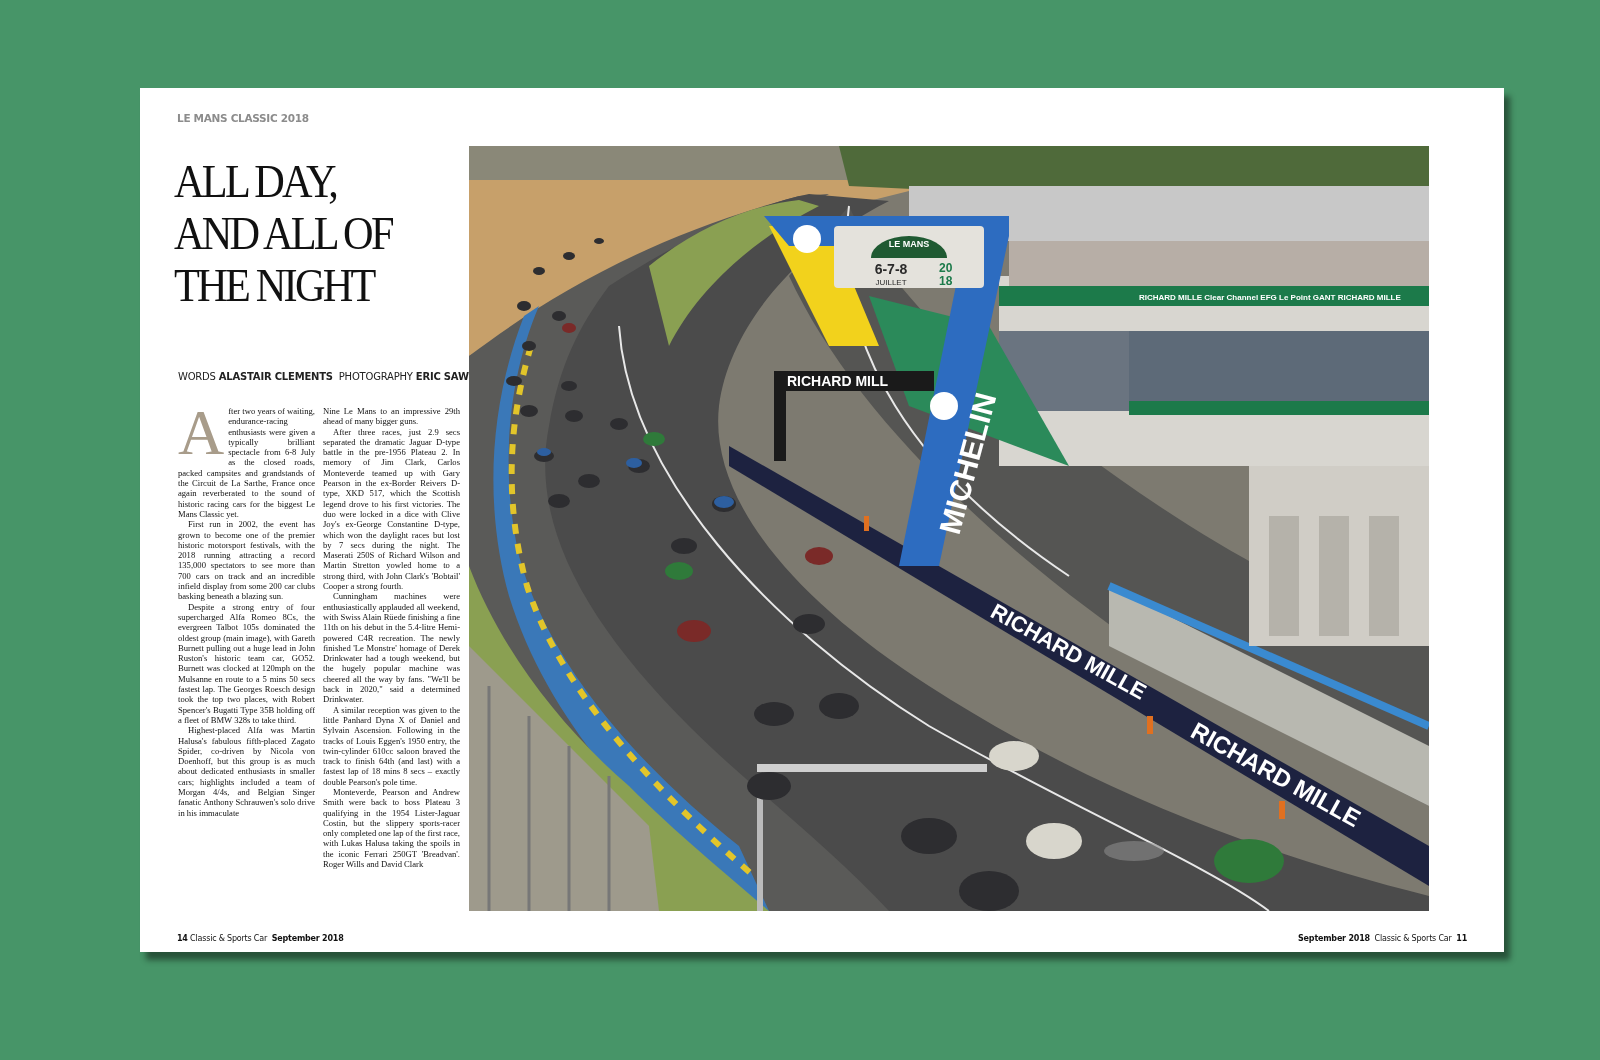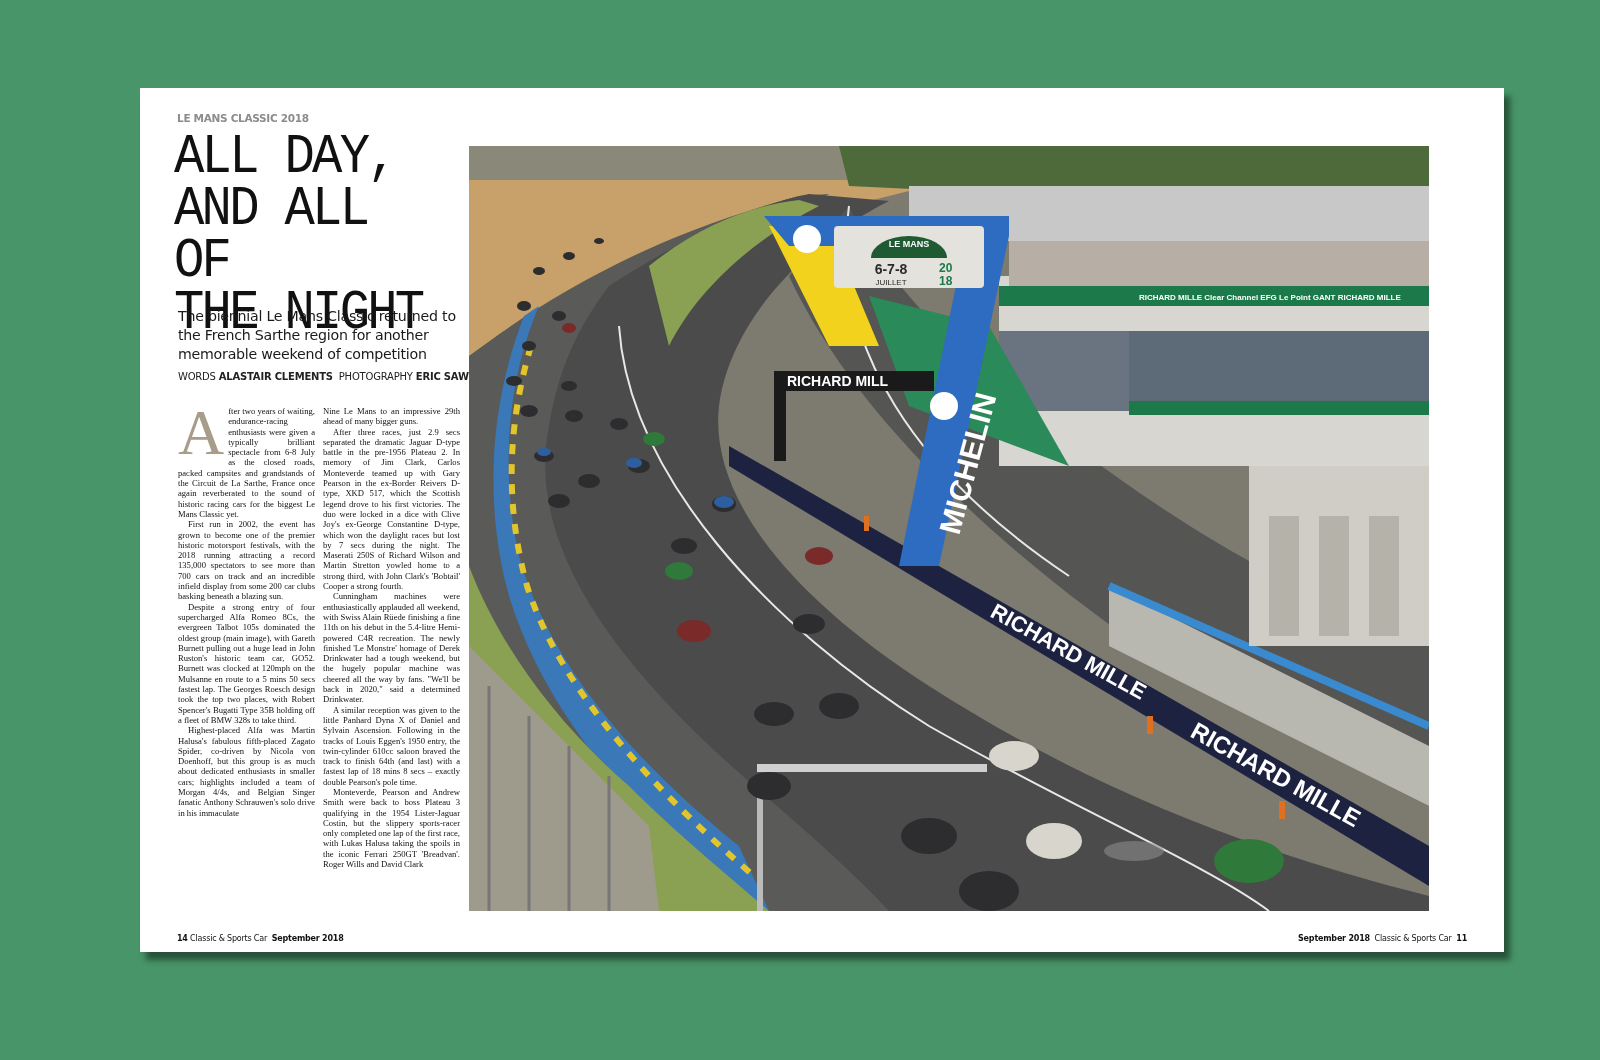--- a/index.html
+++ b/index.html
@@ -11,22 +11,22 @@
     background: #ffffff;
     box-shadow: 6px 8px 6px rgba(0,0,0,0.45);
   }
 
   .kicker {
     position: absolute; left: 37px; top: 24px;
     font-family: "DejaVu Sans", sans-serif; font-weight: bold; font-size: 10.5px;
     color: #8c8c8c; letter-spacing: -0.3px;
   }
   .headline {
-    position: absolute; left: 34px; top: 44px; width: 300px;
-    font-family: Liberation Mono, monospace; font-weight: 200; font-size: 55px;
+    position: absolute; left: 34px; top: 68px; width: 300px;
+    font-family: Liberation Serif, serif; font-weight: 200; font-size: 46px;
     line-height: 52px; color: #111; letter-spacing: -3px;
     -webkit-text-stroke: 0px;
   }
   .headline span { display: block; font-weight: normal; transform: scaleX(0.92); transform-origin: left; }
   .standfirst {
     position: absolute; left: 38px; top: 219px; width: 290px;
     font-family: "DejaVu Sans", sans-serif; font-size: 14.2px; line-height: 19px; color: #1a1a1a;
     letter-spacing: -0.25px;
   }
   .byline {
@@ -68,21 +68,20 @@
 <div class="spread">
 
   <div class="kicker">LE MANS CLASSIC 2018</div>
 
   <h1 class="headline">
     <span>ALL DAY,</span>
     <span>AND ALL OF</span>
     <span>THE NIGHT</span>
   </h1>
 
-  <p class="standfirst">The biennial Le Mans Classic returned to the French Sarthe region for another memorable weekend of competition</p>
 
   <div class="byline">
     <span>WORDS</span>
     <b>ALASTAIR CLEMENTS</b>
     &nbsp;<span>PHOTOGRAPHY</span>
     <b>ERIC SAWYER/ C&amp;SC</b>
   </div>
 
   <div class="body-cols">
     <div class="col">

